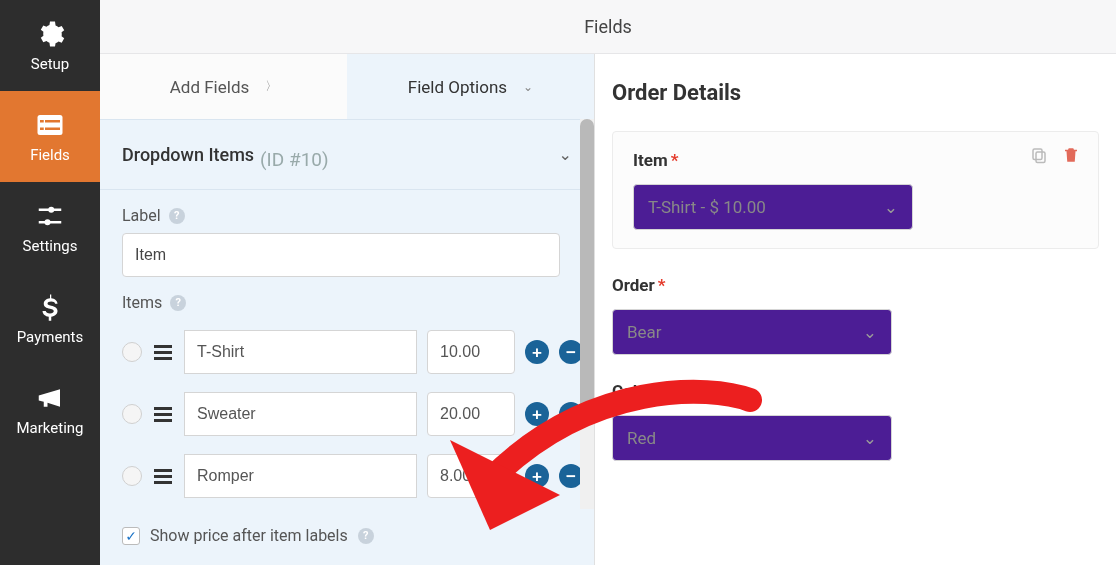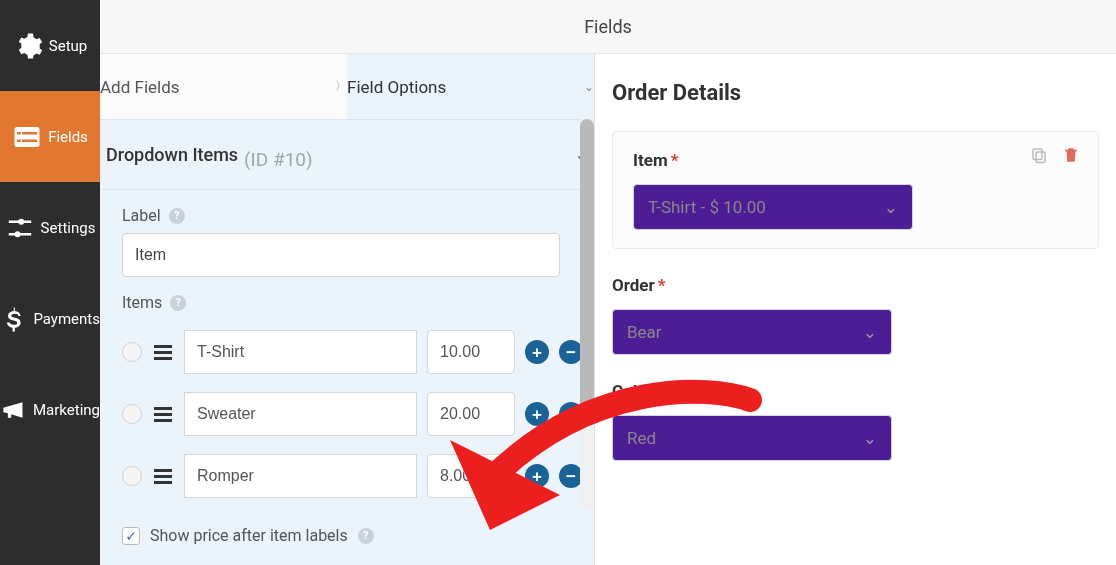--- a/index.html
+++ b/index.html
@@ -1,37 +1,37 @@
 <!DOCTYPE html>
 <html><head>
 <meta charset="utf-8">
 <style>
   * { box-sizing: border-box; margin: 0; padding: 0; }
   body { font-family: -apple-system, BlinkMacSystemFont, "Segoe UI", Roboto, sans-serif; background: #f7f7f8; color: #333; width: 1116px; height: 565px; overflow: hidden; position: relative; }
   .app { display: flex; height: 565px; }
 
   
   .sidebar { width: 100px; background: #2d2d2d; display: flex; flex-direction: column; }
-  .sidebar-item { height: 91px; display: flex; flex-direction: row; align-items: center; justify-content: center; color: #fff; font-size: 15px; cursor: pointer; gap: 6px; }
+  .sidebar-item { height: 91px; display: flex; flex-direction: column; align-items: center; justify-content: center; color: #fff; font-size: 15px; cursor: pointer; gap: 6px; }
   .sidebar-item.active { background: #e27730; }
   .sidebar-item svg { width: 30px; height: 30px; fill: #fff; }
 
   
   .main { flex: 1; display: flex; flex-direction: column; }
   .header { height: 54px; background: #f7f7f8; border-bottom: 1px solid #e6e6e8; display: flex; align-items: center; justify-content: center; font-size: 18px; color: #444; }
   .content { flex: 1; display: flex; overflow: hidden; }
 
   
   .left-panel { width: 495px; background: #ecf4fb; display: flex; flex-direction: column; border-right: 1px solid #e0e0e0; position: relative; }
   .tabs { display: flex; background: #fbfbfb; height: 65px; }
-  .tab { flex: 1; display: flex; align-items: center; justify-content: space-between; gap: 16px; font-size: 17px; color: #555; cursor: pointer; }
+  .tab { flex: 1; display: flex; align-items: center; justify-content: center; gap: 16px; font-size: 17px; color: #555; cursor: pointer; }
   .tab.active { background: #ecf4fb; color: #333; }
   .chev { font-size: 12px; color: #888; }
 
-  .section-head { display: flex; align-items: center; padding: 18px 6px; border-top: 1px solid #d9e5f0; border-bottom: 1px solid #d9e5f0; cursor: pointer; }
+  .section-head { display: flex; align-items: center; padding: 18px 22px; border-top: 1px solid #d9e5f0; border-bottom: 1px solid #d9e5f0; cursor: pointer; }
   .section-title { font-size: 18px; color: #333; font-weight: 500; }
   .section-id { font-size: 19px; color: #9aa; margin-left: 6px; margin-top: 10px; }
   .section-caret { margin-left: auto; color: #666; }
 
   .field-block { padding: 16px 34px 0 22px; }
   .field-label-row { display: flex; align-items: center; gap: 8px; color: #555; font-size: 16px; margin-bottom: 8px; }
   .help { width: 16px; height: 16px; border-radius: 50%; background: #c8d2dc; color: #fff; font-size: 11px; display: inline-flex; align-items: center; justify-content: center; font-weight: bold; }
   .text-input { width: 100%; height: 44px; border: 1px solid #d5d5d5; background: #fff; border-radius: 4px; padding: 0 12px; font-size: 16px; color: #444; }
 
   .items-list { padding: 10px 22px 0 22px; }

